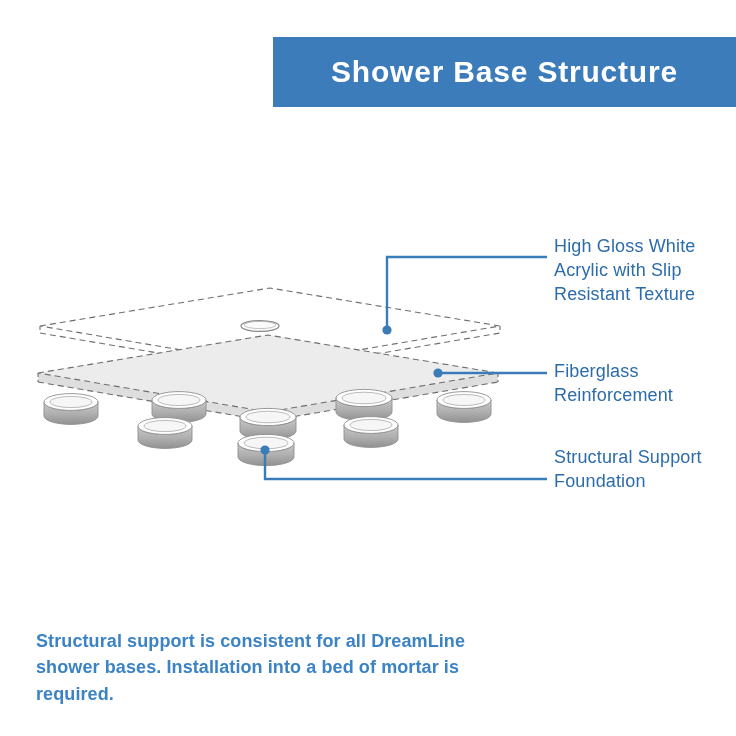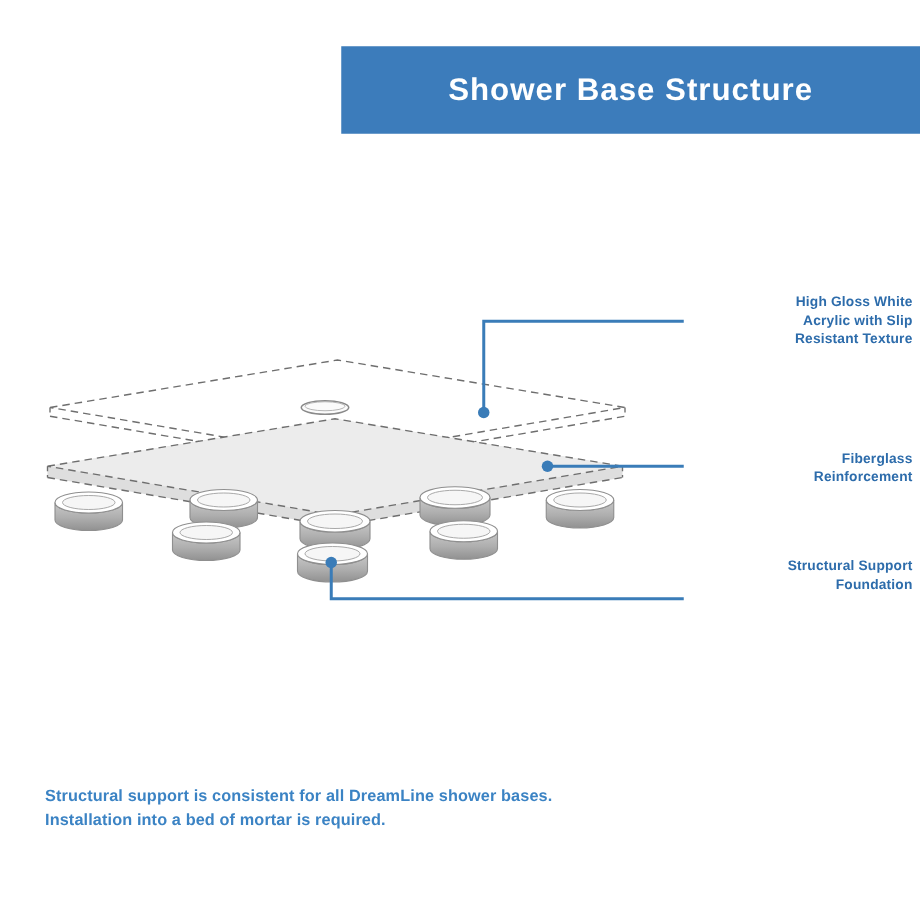--- a/index.html
+++ b/index.html
@@ -26,60 +26,59 @@
     top: 37px;
     width: 463px;
     height: 70px;
     background: #3c7cbb;
     display: flex;
     align-items: center;
     justify-content: center;
   }
   .header-title {
     color: #ffffff;
-    font-size: 25px;
+    font-size: 30px;
     font-weight: bold;
     letter-spacing: 0.8px;
     font-family: "Liberation Sans", sans-serif;
     white-space: nowrap;
   }
 
   
   #diagram {
     position: absolute;
     left: 0;
     top: 0;
     width: 736px;
     height: 736px;
   }
 
   
   .callout {
     position: absolute;
     color: #2d6cab;
-    font-size: 11px;
-    font-weight: bold;
+    font-size: 18px;
+    font-weight: normal;
     line-height: 1.32;
     letter-spacing: 0.15px;
     font-family: "Liberation Sans", sans-serif;
     white-space: pre-line;
-    text-align: right;
   }
   #callout-acrylic { left: 554px; top: 235px; width: 176px; }
   #callout-fiberglass { left: 554px; top: 360px; width: 176px; }
   #callout-support { left: 554px; top: 446px; width: 176px; }
 
   
   .caption {
     position: absolute;
     left: 36px;
     top: 628px;
     width: 470px;
     color: #3b83c4;
-    font-size: 13px;
+    font-size: 18px;
     font-weight: bold;
     line-height: 1.46;
     letter-spacing: 0.1px;
     font-family: "Liberation Sans", sans-serif;
     white-space: pre-line;
   }
 </style>
 </head>
 <body>
 

